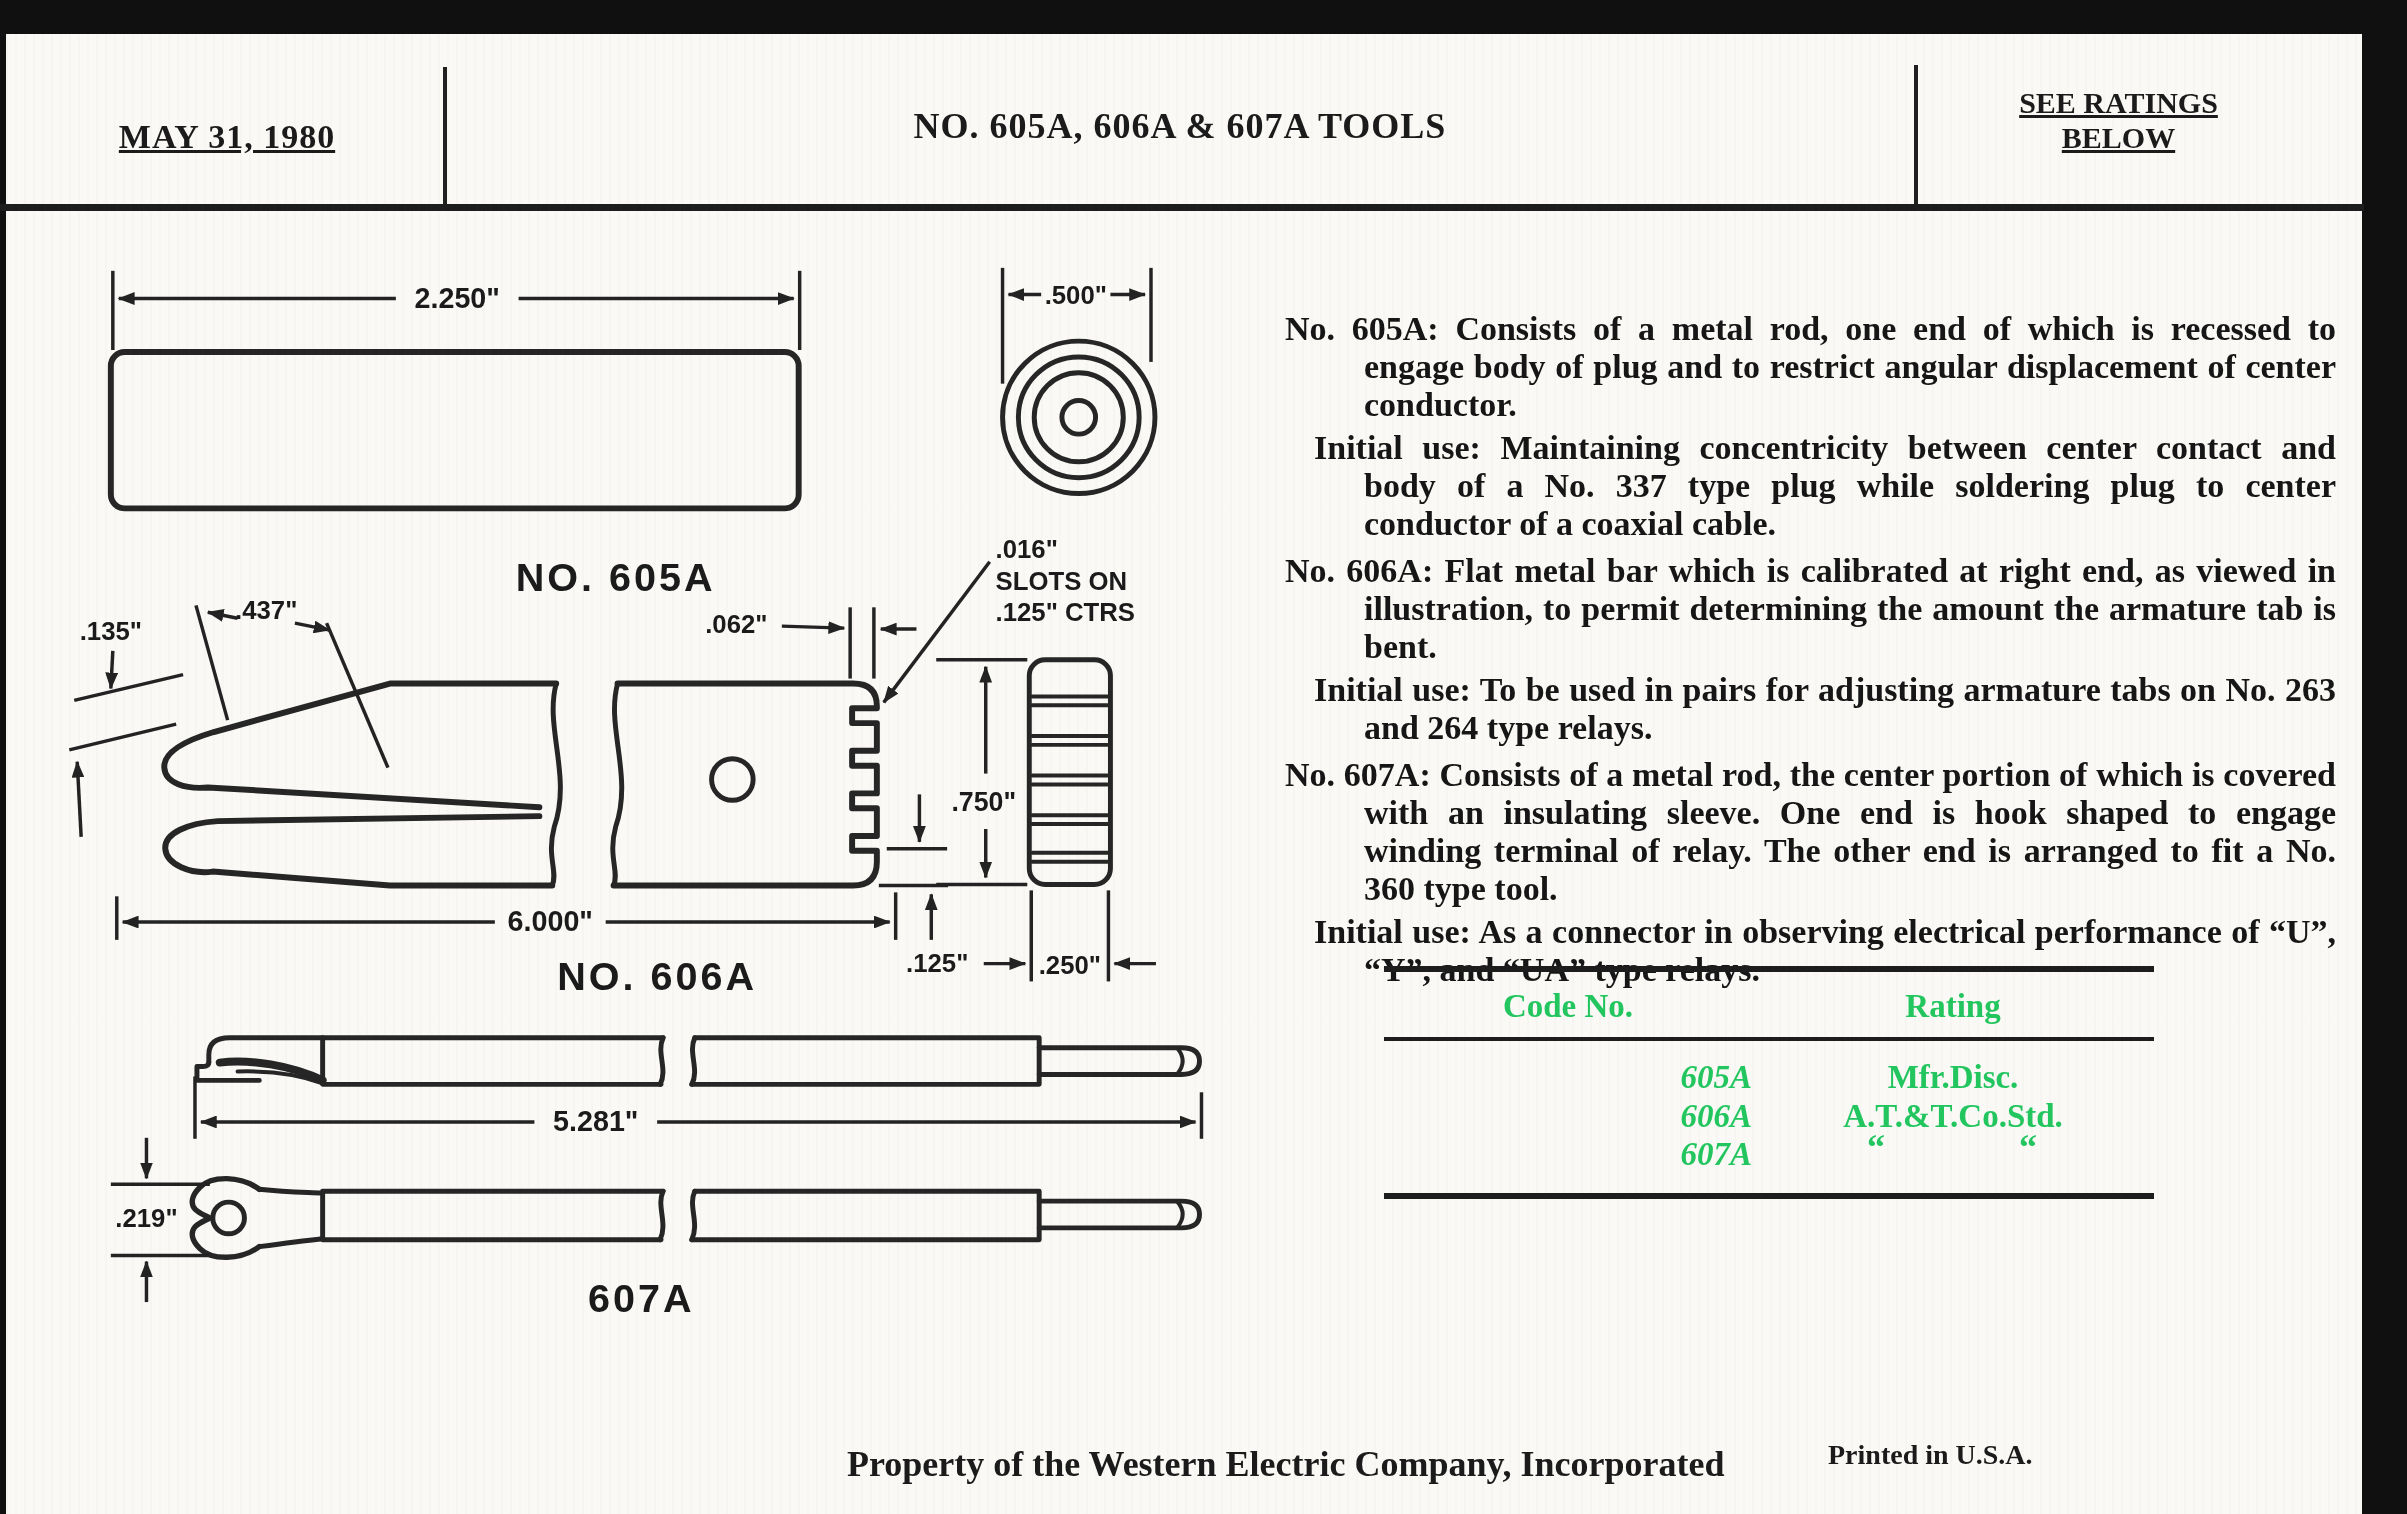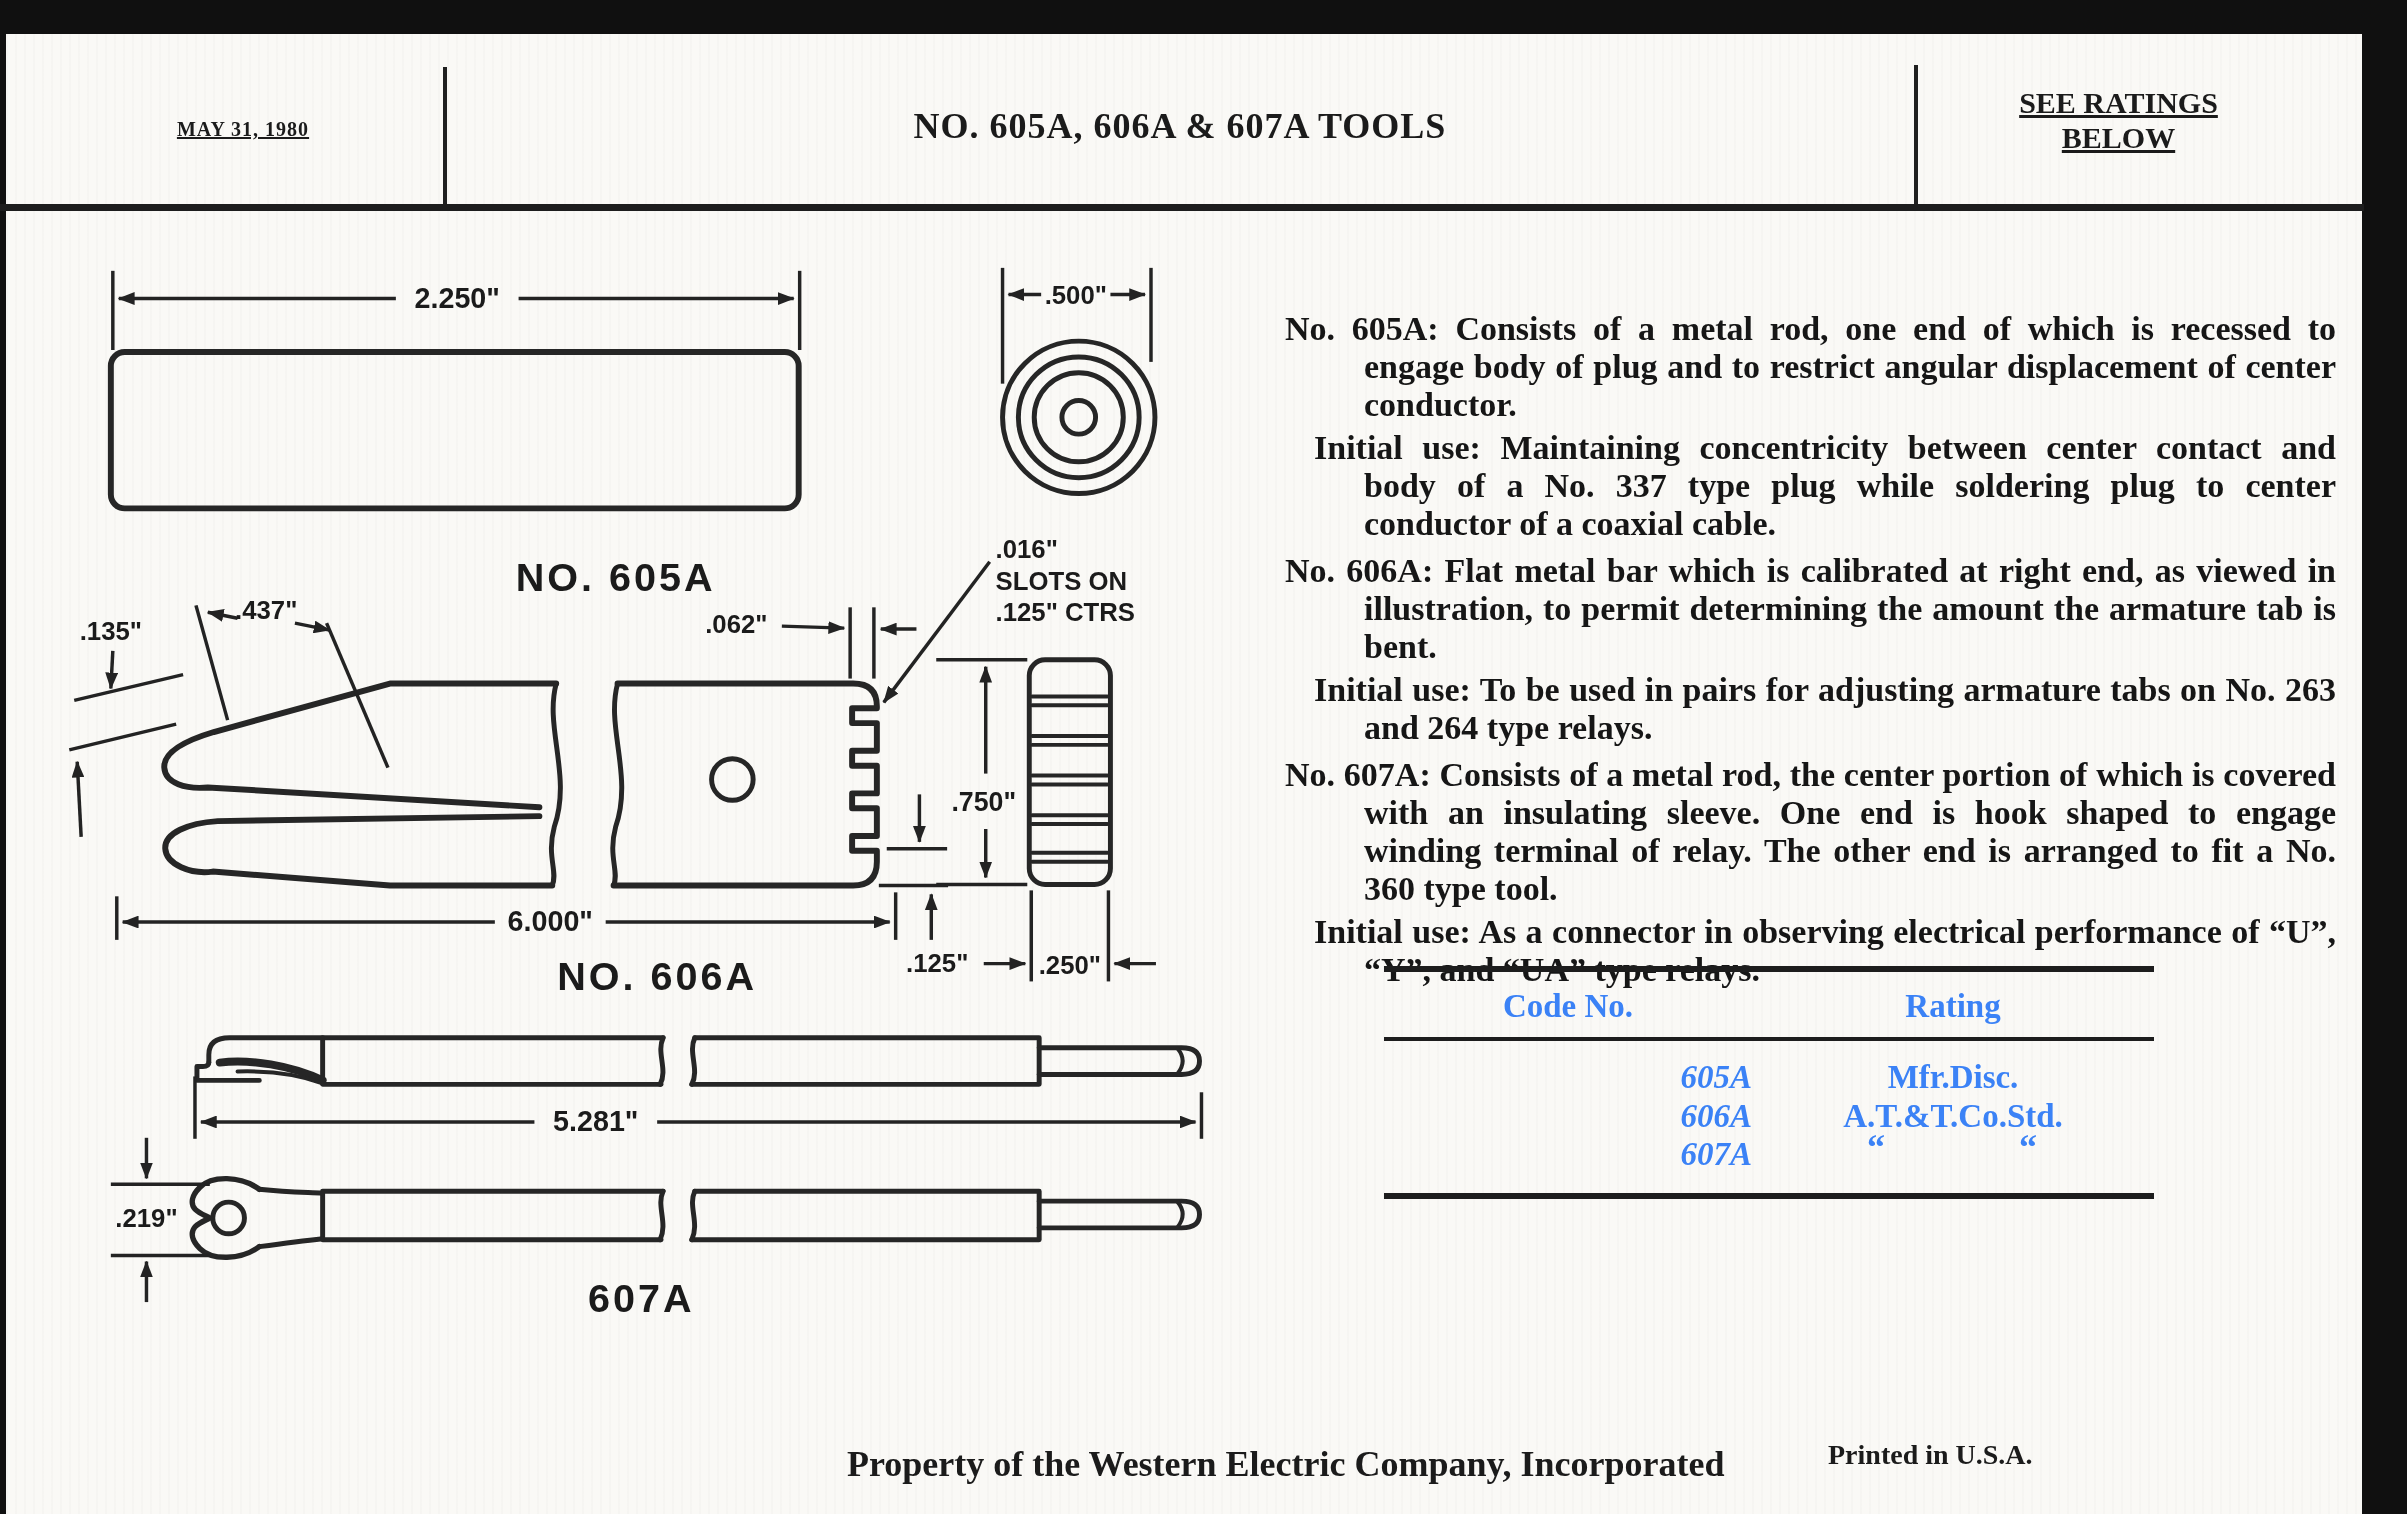--- a/index.html
+++ b/index.html
@@ -11,33 +11,33 @@
   
   .paper{
     position:absolute;left:6px;top:34px;right:46px;bottom:0;
     background:#faf9f6;
     background-image:repeating-linear-gradient(90deg, rgba(0,0,0,0.015) 0 2px, rgba(0,0,0,0) 2px 9px);
   }
   .abs{position:absolute;}
   .ser{font-family:"Liberation Serif", serif;font-weight:700;color:#1b1b1b;}
   .ctr{text-align:center;text-decoration:underline;}
   
-  .date{left:119px;top:118px;width:248px;font-size:20px;letter-spacing:1px;}
+  .date{left:103px;top:118px;width:248px;font-size:34px;letter-spacing:1px;}
   .title{left:784px;top:105px;width:792px;font-size:36px;letter-spacing:1px;white-space:nowrap;text-align:center;}
   .ratings-note{left:1985px;top:85px;width:267px;font-size:30px;line-height:35px;}
   .vrule{width:4px;background:#202020;}
   .hrule{left:0;top:204px;width:2364px;height:7px;background:#1d1d1d;}
   
   .rightcol{left:1285px;top:310px;width:1051px;font-size:34px;line-height:38px;text-align:justify;color:#161616;}
   .rightcol p{margin:0 0 5px 0;}
   .para{padding-left:79px;text-indent:-79px;}
   .induse{padding-left:79px;text-indent:-50px;margin-bottom:9px !important;}
   .grp{margin-top:9px !important;}
   
-  .rtable{left:1384px;top:966px;width:770px;color:#3b82f6;}
+  .rtable{left:1384px;top:966px;width:770px;color:#22c55e;}
   .trule{position:absolute;left:0;width:770px;background:#1d1d1d;}
   .thead-row{position:absolute;top:22px;left:0;width:770px;display:flex;font-size:33px;}
   .thead-row .c1{width:368px;text-align:center;}
   .thead-row .c2{width:402px;text-align:center;}
   .trow{position:absolute;left:0;width:770px;display:flex;font-size:33px;}
   .trow .c1{width:368px;text-align:right;font-style:italic;}
   .trow .c2{width:402px;text-align:center;}
   .ditto{position:relative;top:-10px;font-size:36px;letter-spacing:2px;}
   
   .foot-left{left:847px;top:1443px;font-size:36px;white-space:nowrap;}

